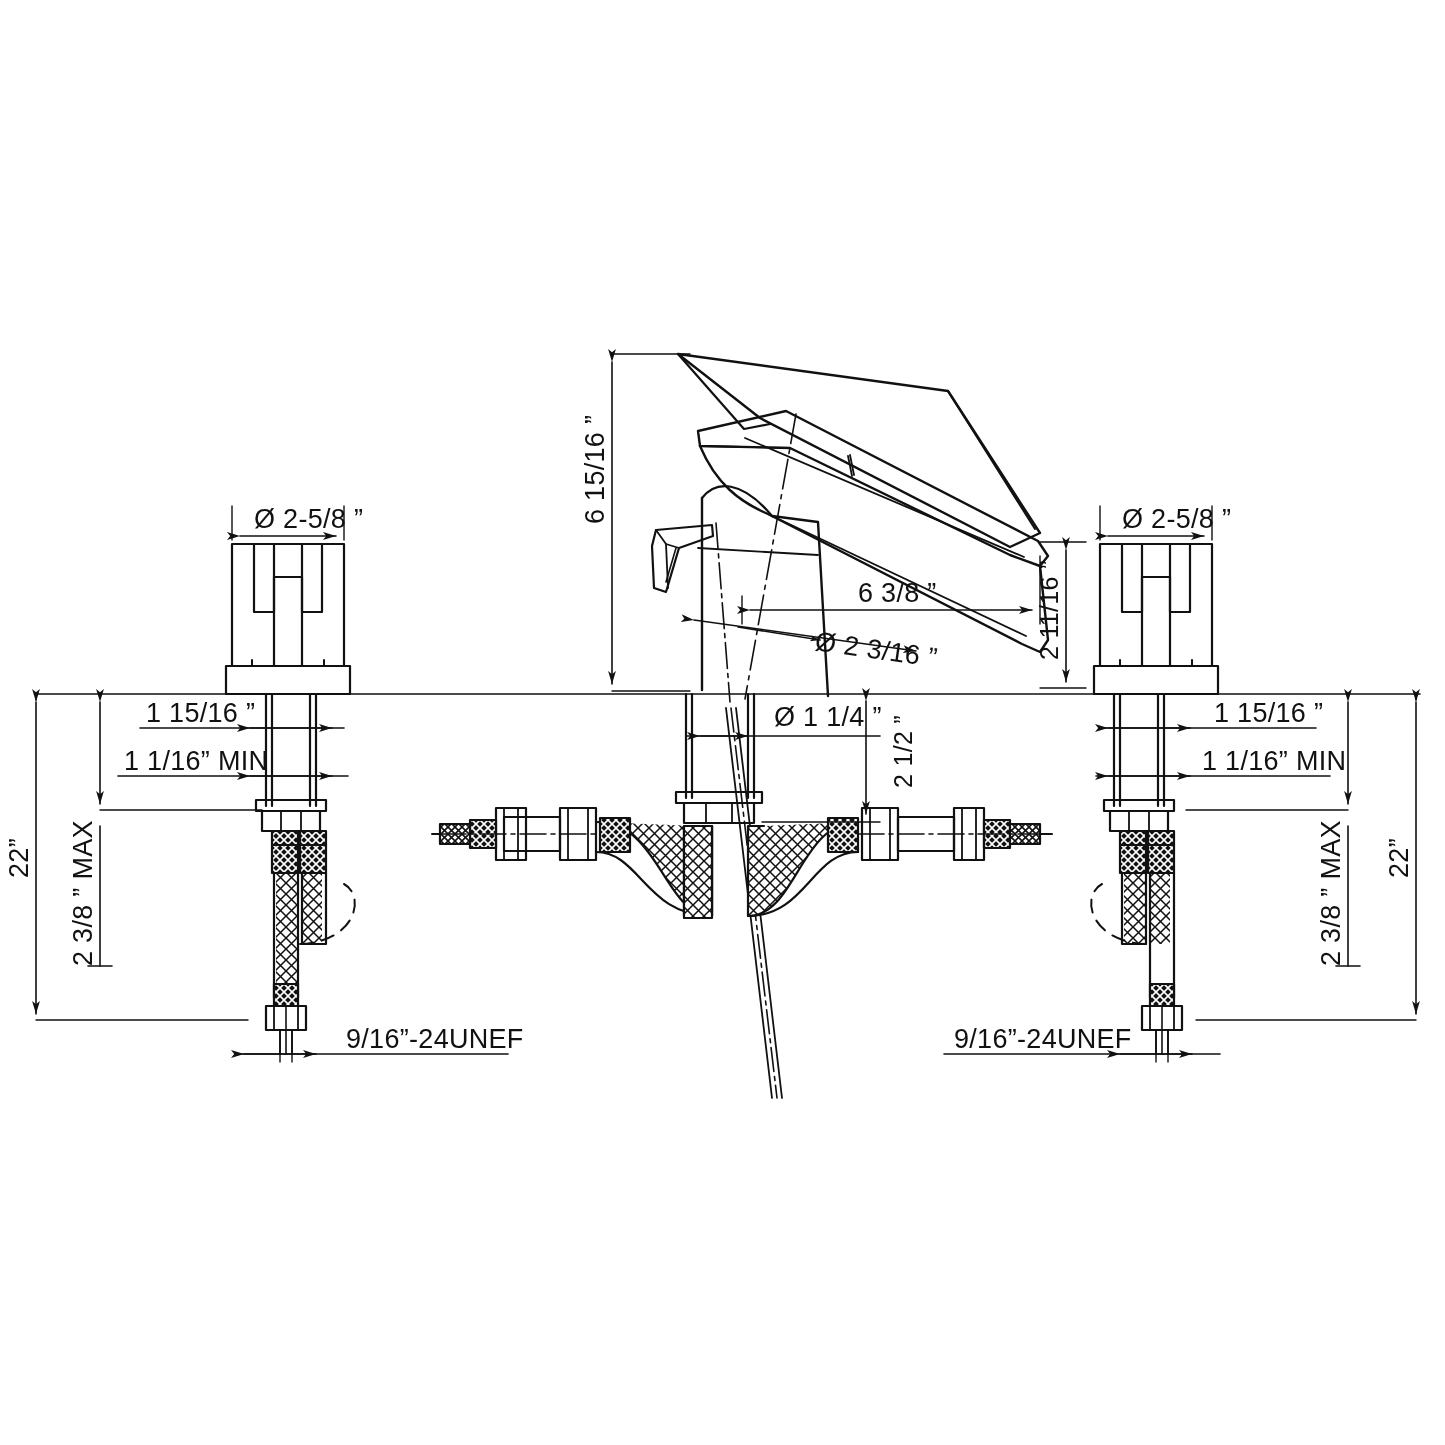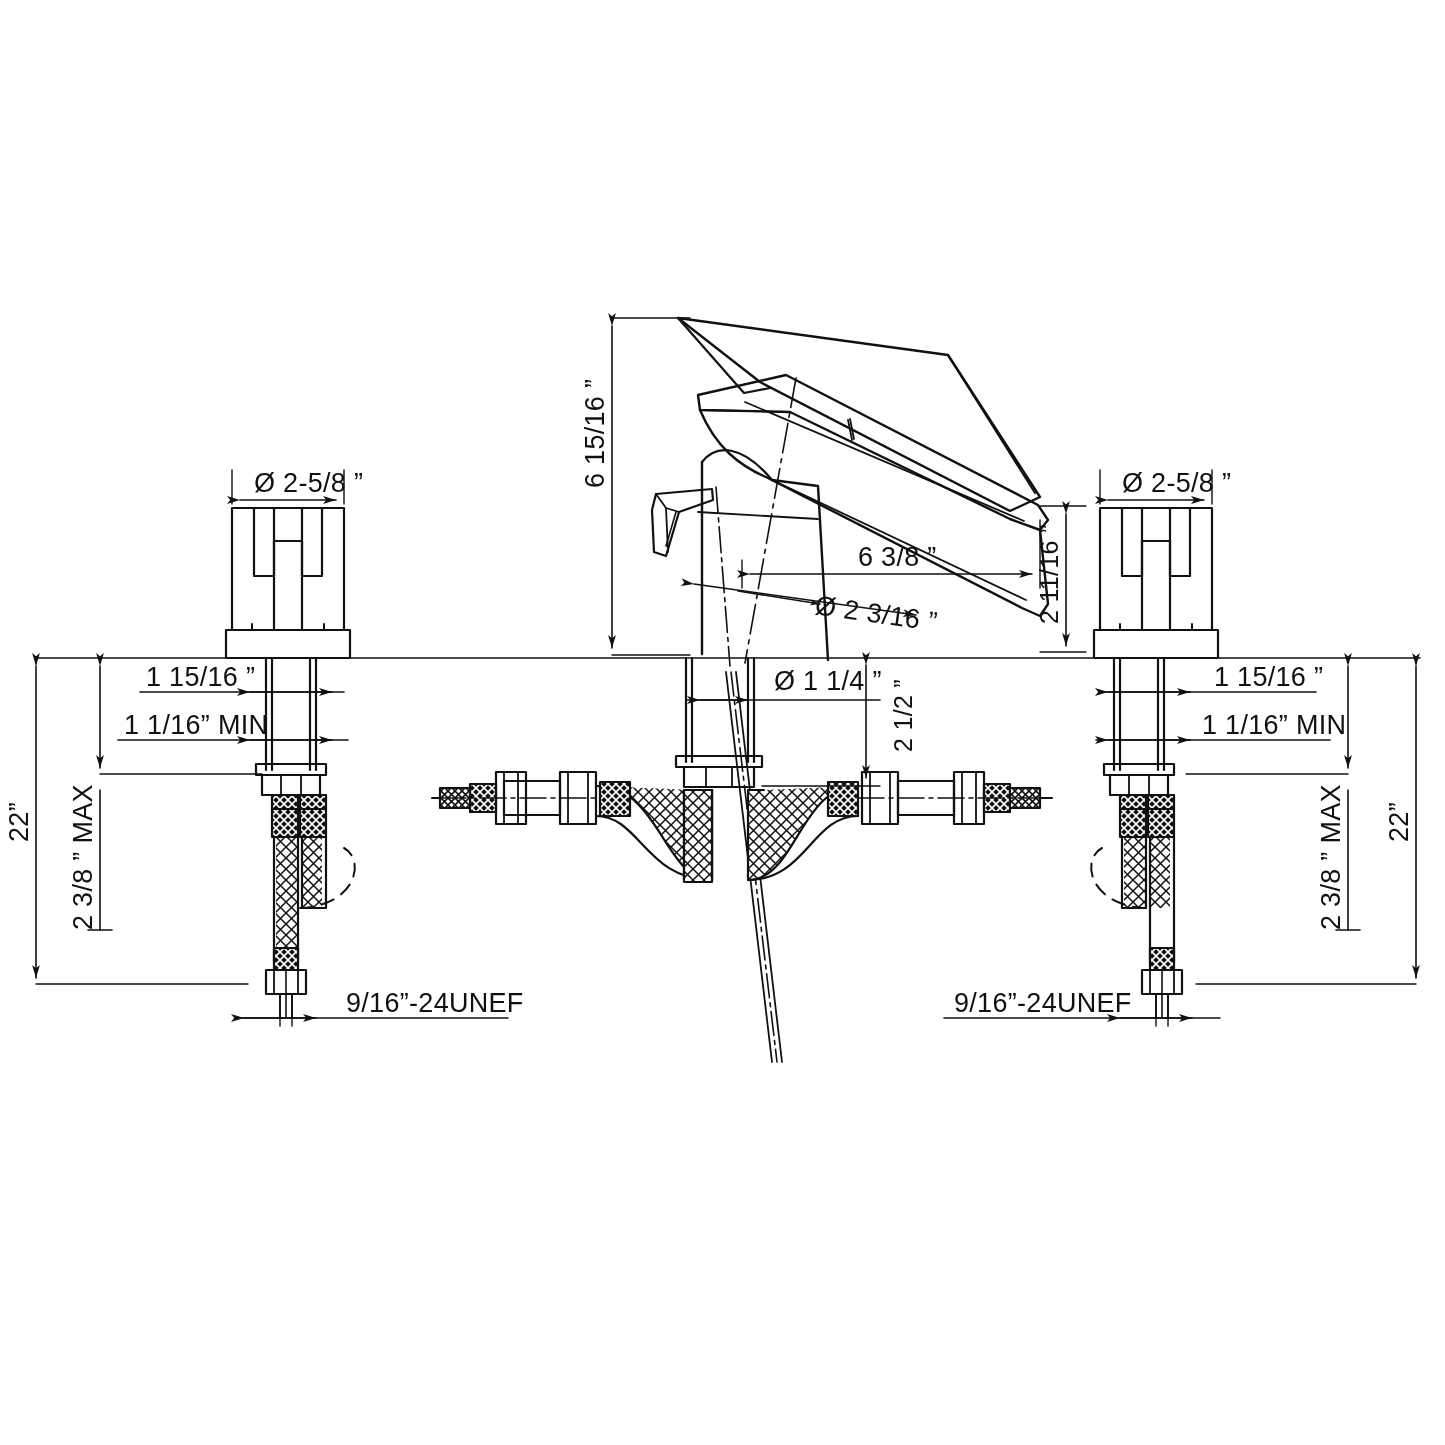--- a/index.html
+++ b/index.html
@@ -10,20 +10,21 @@
   }
   body {
     font-family: "Liberation Sans", sans-serif;
   }
   #sheet {
     position: relative;
     width: 1445px;
     height: 1272px;
     background: #ffffff;
     overflow: hidden;
+    margin-top: 36px;
   }
   #sheet svg {
     display: block;
     position: absolute;
     top: 0;
     left: 0;
   }
   .dimtext {
     font-family: "Liberation Sans", sans-serif;
     font-size: 27px;

